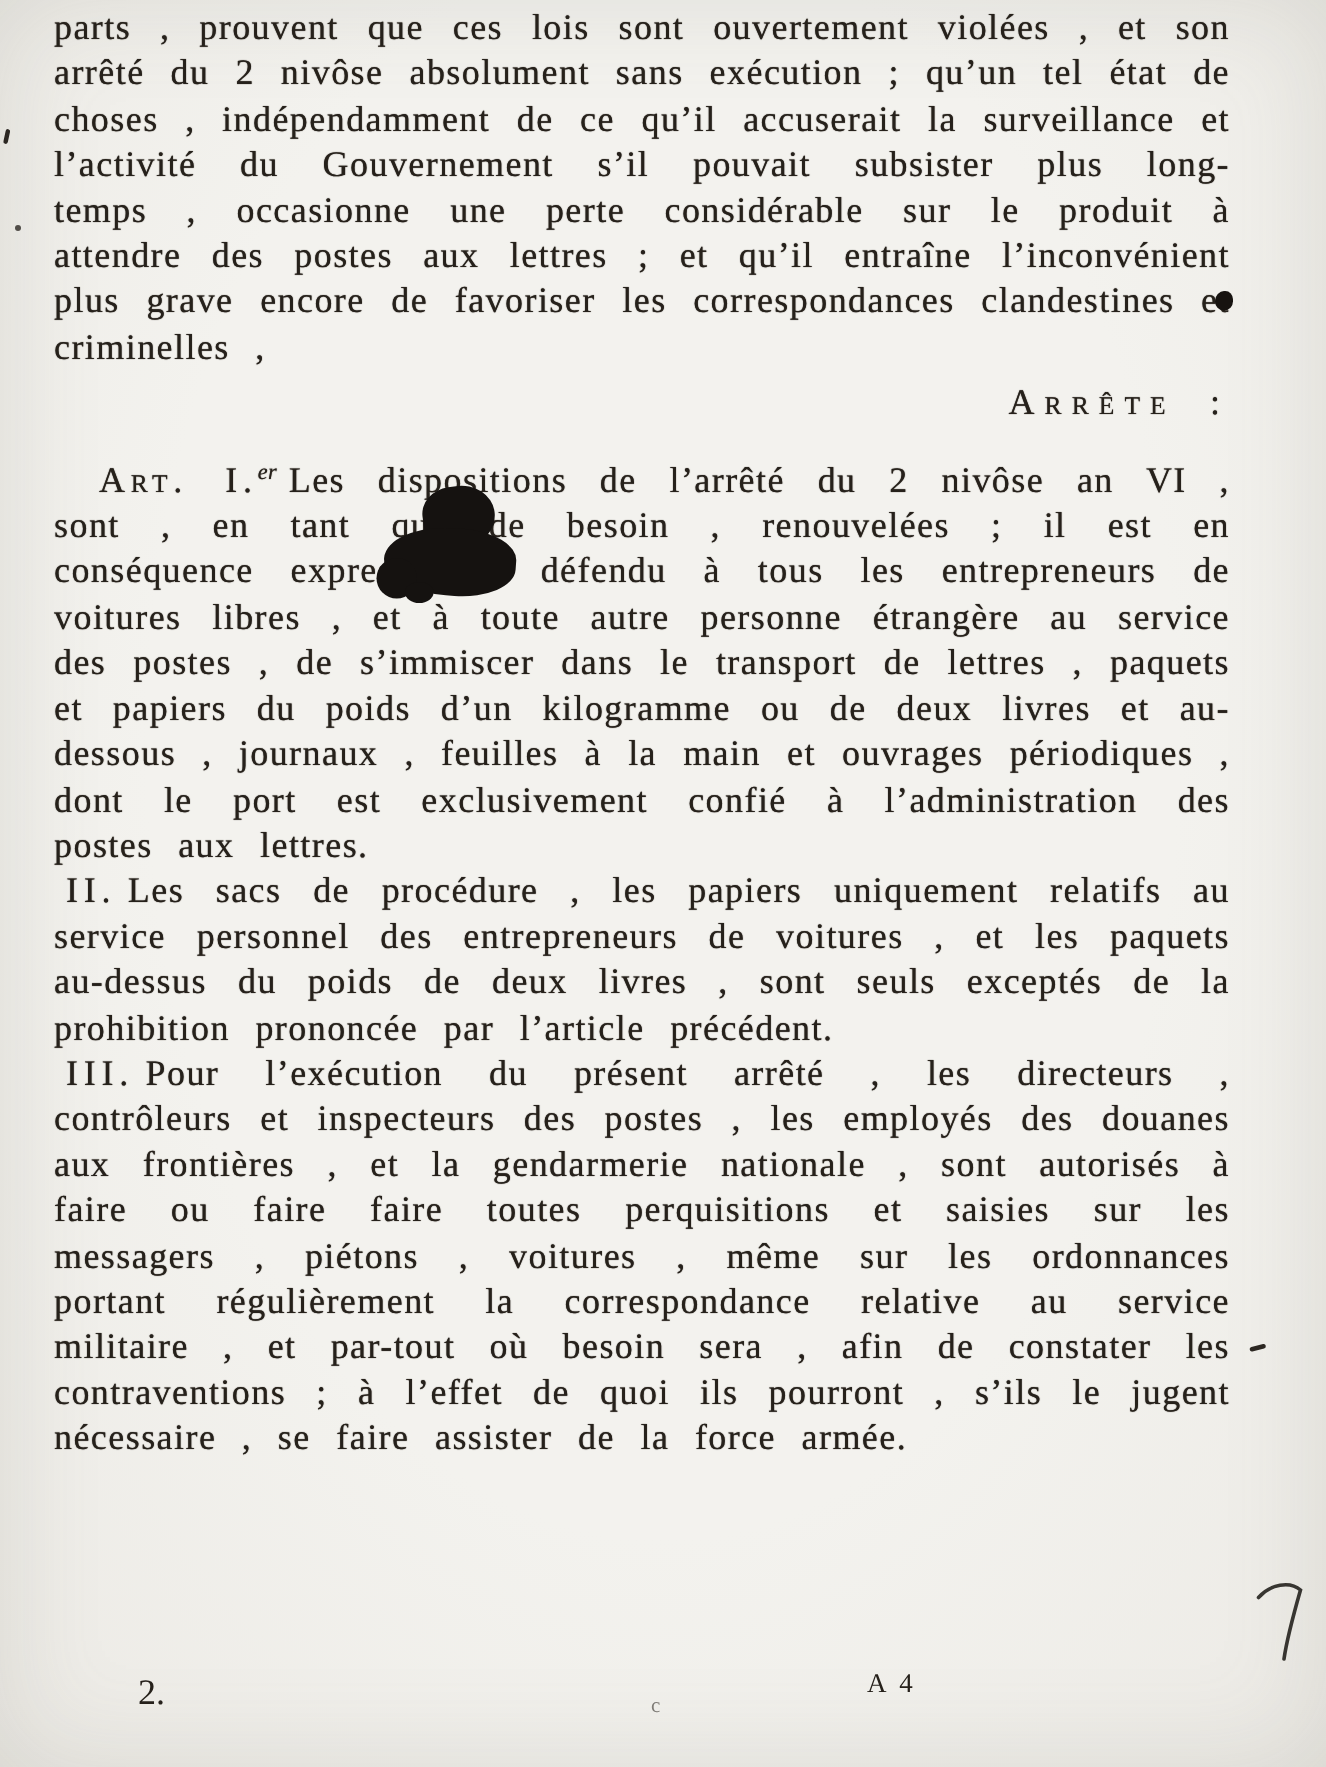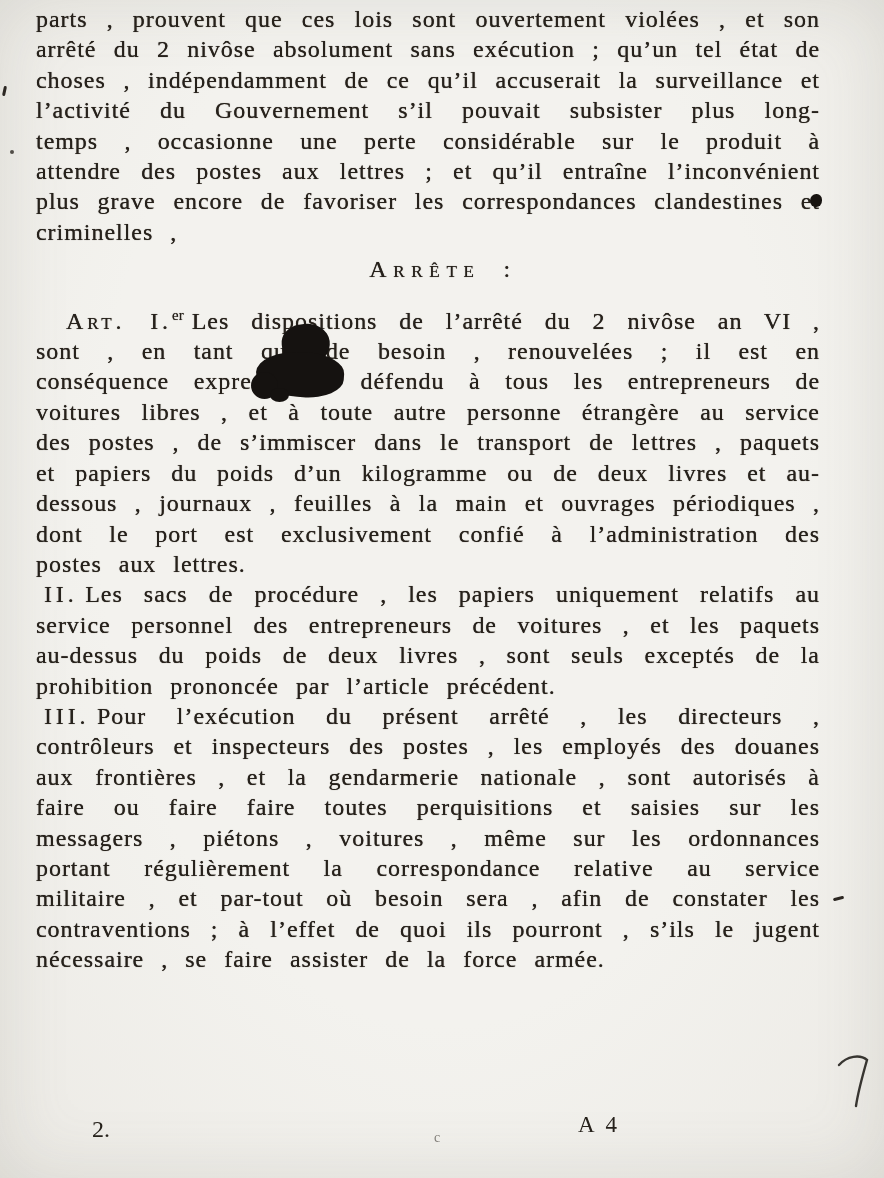--- a/index.html
+++ b/index.html
@@ -23,57 +23,58 @@
     line-height: 30.4px;
     text-align: justify;
     letter-spacing: 0.04em;
     word-spacing: 0.42em;
     text-shadow: 0 0 0.7px rgba(32,26,18,0.9);
   }
   p { margin: 0; }
   .heading {
     margin: 7px 0 15px 0;
     text-indent: 30px;
-    text-align: center;
+    text-align: right;
   }
   .spaced-caps {
     font-variant: small-caps;
     letter-spacing: 0.28em;
   }
   .lead {
     font-variant: small-caps;
     letter-spacing: 0.16em;
   }
   .article { text-indent: 8px; }
   .article.a1 { text-indent: 30px; }
   .article.a4 { text-align-last: justify; }
   .art-text { margin-left: 0.32em; }
   .ord {
     font-size: 0.62em;
     vertical-align: super;
     letter-spacing: 0.02em;
+    font-style: italic;
   }
   
   .ink-blot { position: absolute; inset: 0; pointer-events: none; }
   .ink-blot .b { position: absolute; background: #151210; display: block; }
   .ink-blot .b1 { left: 282px; top: 324px; width: 48px; height: 42px; border-radius: 46% 54% 58% 42%; transform: rotate(-8deg); }
   .ink-blot .b2 { left: 256px; top: 352px; width: 88px; height: 45px; border-radius: 55% 45% 48% 52%; transform: rotate(4deg); }
   .ink-blot .b3 { left: 251px; top: 372px; width: 27px; height: 27px; border-radius: 50%; }
   .ink-blot .b4 { left: 270px; top: 388px; width: 19px; height: 14px; border-radius: 50%; }
   
   .speck { position: absolute; background: #2c2722; display: block; }
   .s1 { left: 3px;  top: 86px;  width: 3px;  height: 10px; border-radius: 2px; transform: rotate(12deg); }
   .s2 { left: 833px; top: 897px; width: 11px; height: 3px; border-radius: 2px; transform: rotate(-14deg); }
   .s3 { left: 10px; top: 150px; width: 4px; height: 4px; border-radius: 50%; opacity: 0.8; }
   .s4 { left: 810px; top: 194px; width: 12px; height: 13px; border-radius: 55% 45% 50% 50%; background: #171310; }
   .pen-mark { position: absolute; left: 836px; top: 1052px; }
   
   .footer { position: absolute; inset: 0; pointer-events: none; }
   .pagenum { position: absolute; left: 92px;  top: 1116px; font-size: 24px; }
-  .sig     { position: absolute; left: 578px; top: 1112px; font-size: 23px; letter-spacing: 0.14em; }
+  .sig     { position: absolute; left: 578px; top: 1112px; font-size: 18px; letter-spacing: 0.14em; }
   .stray   { position: absolute; left: 434px; top: 1130px; font-size: 14px; opacity: 0.55; }
 </style>
 </head>
 <body>
 
 <div class="page">
 
   <div class="text-block">
 
     <p class="para">parts&nbsp;, prouvent que ces lois sont ouvertement violées&nbsp;, et son arrêté du 2 nivôse absolument sans exécution&nbsp;; qu’un tel état de choses&nbsp;, indépendamment de ce qu’il accuserait la surveillance et l’activité du Gouvernement s’il pouvait subsister plus long-temps&nbsp;, occasionne une perte considérable sur le produit à attendre des postes aux lettres&nbsp;; et qu’il entraîne l’inconvénient plus grave encore de favoriser les correspondances clandestines et criminelles&nbsp;,</p>

